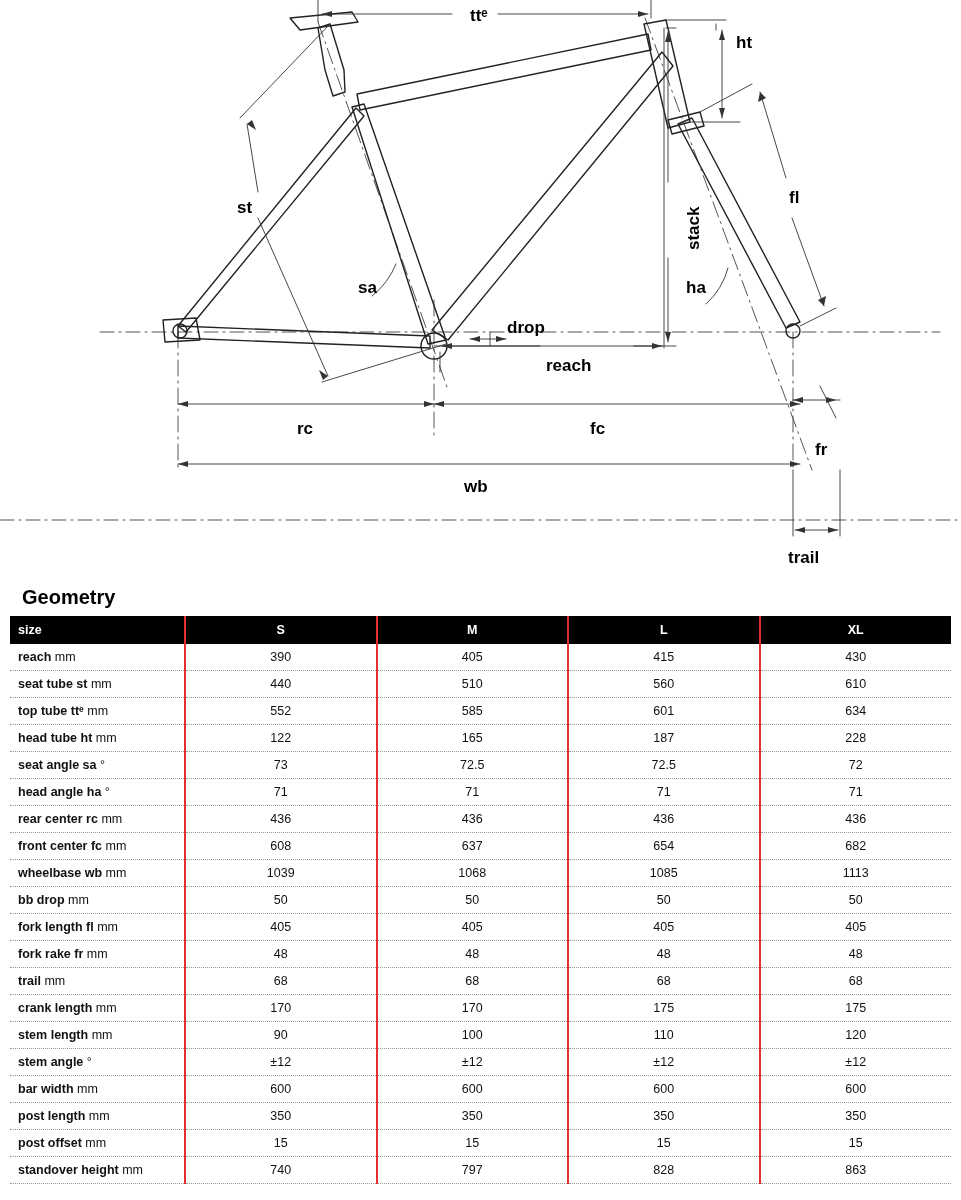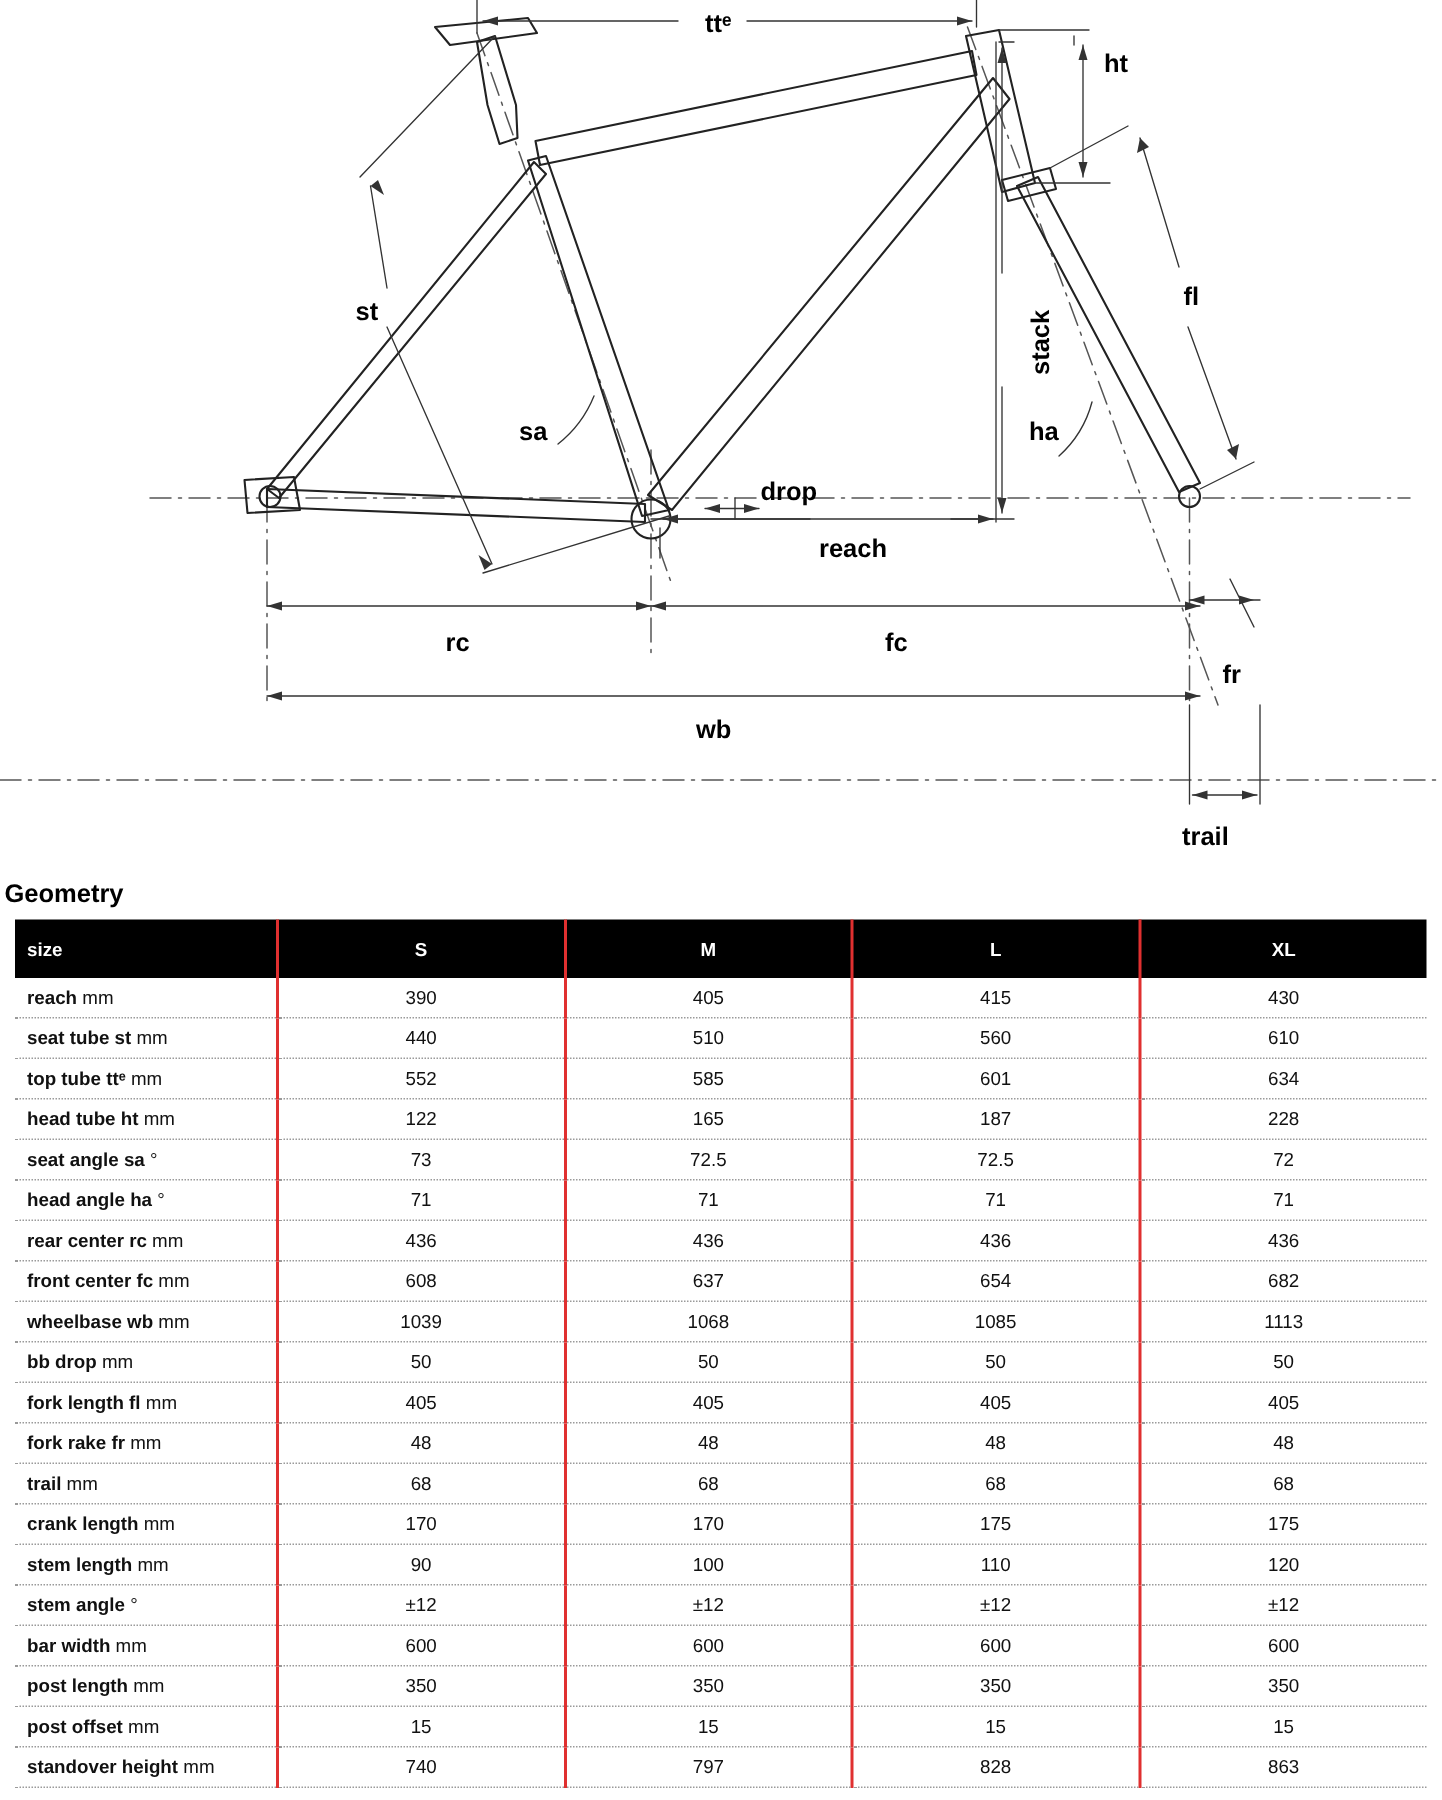--- a/index.html
+++ b/index.html
@@ -42,41 +42,41 @@
   }
 
   
   #geometry-section {
     position: absolute;
     top: 578px;
     left: 0;
     width: 961px;
   }
   #geometry-title {
-    font-size: 17px;
+    font-size: 20px;
     font-weight: bold;
-    padding: 8px 0 7px 3px;
+    padding: 8px 0 7px 22px;
   }
   table.geo {
     border-collapse: collapse;
     width: 941px;
     margin-left: 10px;
     table-layout: fixed;
   }
   table.geo th, table.geo td {
     font-size: 12.5px;
     height: 26px;
     padding: 0;
   }
   table.geo thead th {
     background: #000;
     color: #fff;
     font-weight: bold;
     text-align: center;
-    height: 39px;
+    height: 28px;
   }
   table.geo thead th.first {
     text-align: left;
     padding-left: 8px;
   }
   table.geo thead th.sep {
     border-left: 2px solid #e03030;
   }
   table.geo tbody td {
     border-bottom: 1px dotted #9a9a9a;
@@ -224,21 +224,21 @@
         <polygon points="836,400 826,397 826,403"></polygon>
       </g>
     </g>
   </svg>
 
   <div class="dim-label" style="left:470px; top:6px;">ttᵉ</div>
   <div class="dim-label" style="left:736px; top:33px;">ht</div>
   <div class="dim-label" style="left:237px; top:198px;">st</div>
   <div class="dim-label" style="left:789px; top:188px;">fl</div>
   <div class="dim-label vert" style="left:684px; top:250px;">stack</div>
-  <div class="dim-label" style="left:346px; top:278px;">sa</div>
+  <div class="dim-label" style="left:358px; top:278px;">sa</div>
   <div class="dim-label" style="left:686px; top:278px;">ha</div>
   <div class="dim-label" style="left:507px; top:318px;">drop</div>
   <div class="dim-label" style="left:546px; top:356px;">reach</div>
   <div class="dim-label" style="left:297px; top:419px;">rc</div>
   <div class="dim-label" style="left:590px; top:419px;">fc</div>
   <div class="dim-label" style="left:815px; top:440px;">fr</div>
   <div class="dim-label" style="left:464px; top:477px;">wb</div>
   <div class="dim-label" style="left:788px; top:548px;">trail</div>
 </div>
 

